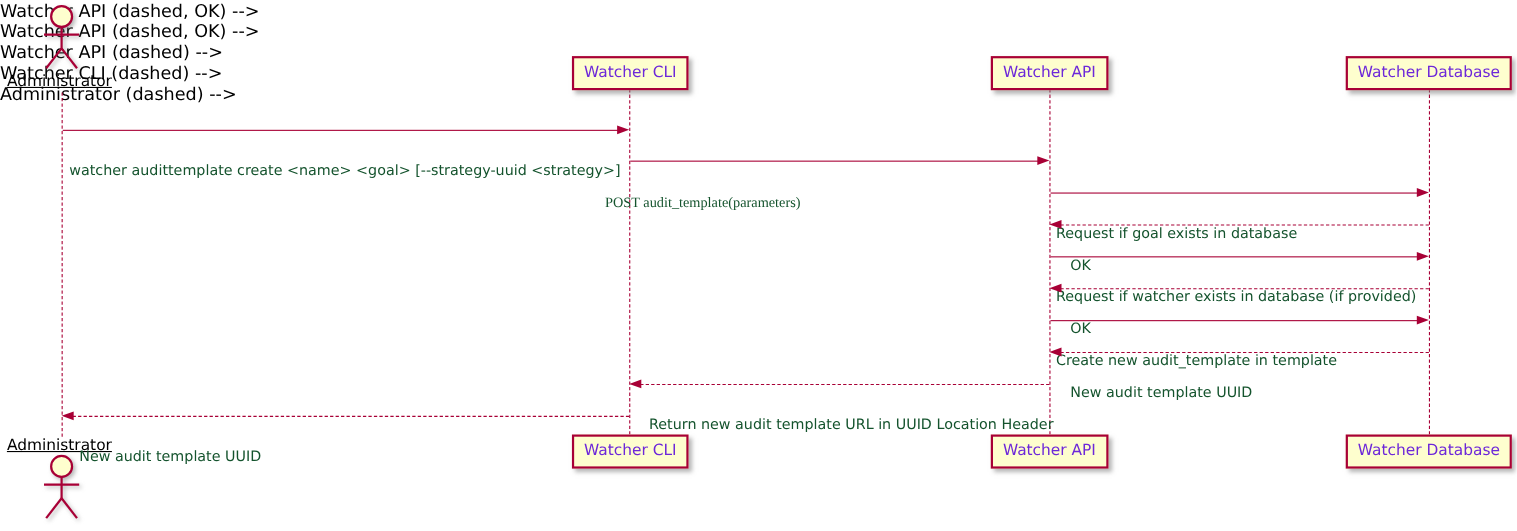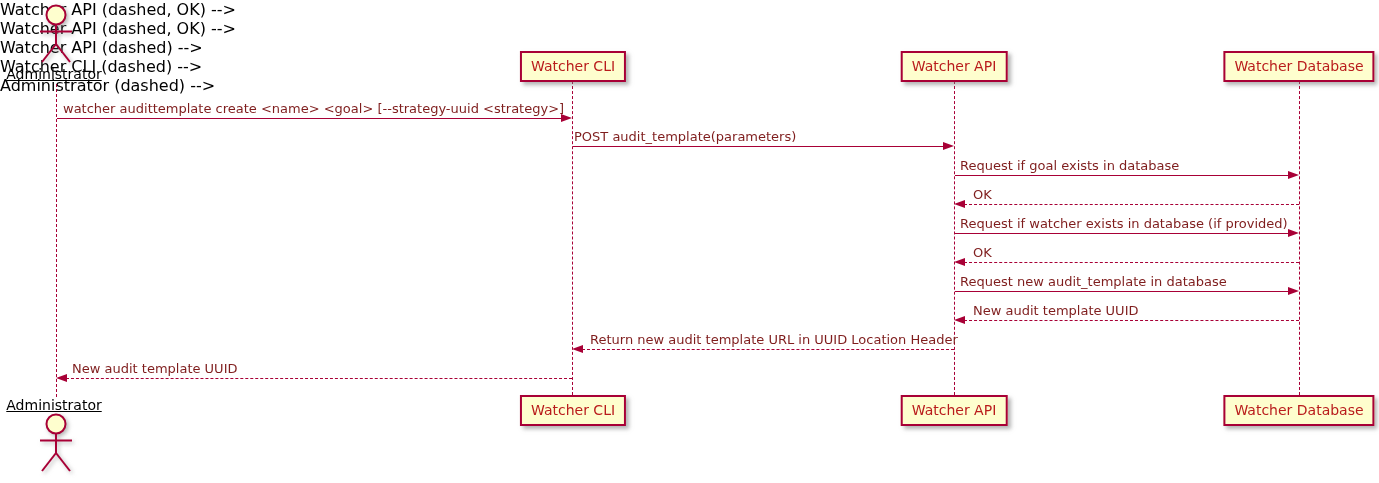--- a/index.html
+++ b/index.html
@@ -22,21 +22,21 @@
     border-left: 1px dashed #A80036;
   }
   .participant-box {
     position: absolute;
     transform: translateX(-50%);
     background: #FEFECE;
     border: 2px solid #A80036;
     padding: 5px 9px 5px 9px;
     font-size: 14px;
     line-height: 17px;
-    color: #b91c1c;
+    color: #6d28d9;
     white-space: nowrap;
     box-shadow: 3px 3px 4px rgba(120,120,120,0.55);
   }
   .actor-figure {
     position: absolute;
     transform: translateX(-50%);
     filter: drop-shadow(2.5px 2.5px 2px rgba(120,120,120,0.55));
   }
   .actor-label {
     position: absolute;
@@ -44,21 +44,22 @@
     font-size: 14px;
     white-space: nowrap;
     color: #000000;
     text-decoration: underline;
   }
   .msg-label {
     position: absolute;
     font-size: 13px;
     line-height: 15px;
     white-space: nowrap;
-    color: #7f1d1d;
+    color: #14532d;
+    margin-top: 47px;
   }
   .msg-line {
     position: absolute;
     height: 0;
     border-top: 1px solid #A80036;
   }
   .msg-line.dashed {
     border-top-style: dashed;
   }
   .arrowhead {
@@ -114,21 +115,21 @@
 
   
   <div>
     <div class="msg-label" style="left:63px; top:101px;">watcher audittemplate create &lt;name&gt; &lt;goal&gt; [--strategy-uuid &lt;strategy&gt;]</div>
     <div class="msg-line" style="left:57px; top:118px; width:505px;"></div>
     <div class="arrowhead right" style="left:561px; top:114px;"></div>
   </div>
 
   
   <div>
-    <div class="msg-label" style="left:574px; top:129px;">POST audit_template(parameters)</div>
+    <div class="msg-label" style="left:550px; top:129px;font-family:Liberation Serif, serif;">POST audit_template(parameters)</div>
     <div class="msg-line" style="left:573px; top:146px; width:371px;"></div>
     <div class="arrowhead right" style="left:943px; top:142px;"></div>
   </div>
 
   
   <div>
     <div class="msg-label" style="left:960px; top:158px;text-align:center;">Request if goal exists in database</div>
     <div class="msg-line" style="left:955px; top:175px; width:334px;"></div>
     <div class="arrowhead right" style="left:1288px; top:171px;"></div>
   </div>
@@ -149,21 +150,21 @@
 
    Watcher API (dashed, OK) --&gt;
   <div>
     <div class="msg-label" style="left:973px; top:245px;">OK</div>
     <div class="msg-line dashed" style="left:964px; top:262px; width:335px;"></div>
     <div class="arrowhead left" style="left:954px; top:258px;"></div>
   </div>
 
   
   <div>
-    <div class="msg-label" style="left:960px; top:274px;">Request new audit_template in database</div>
+    <div class="msg-label" style="left:960px; top:274px;">Create new audit_template in template</div>
     <div class="msg-line" style="left:955px; top:291px; width:334px;"></div>
     <div class="arrowhead right" style="left:1288px; top:287px;"></div>
   </div>
 
    Watcher API (dashed) --&gt;
   <div>
     <div class="msg-label" style="left:973px; top:303px;">New audit template UUID</div>
     <div class="msg-line dashed" style="left:964px; top:320px; width:335px;"></div>
     <div class="arrowhead left" style="left:954px; top:316px;"></div>
   </div>

